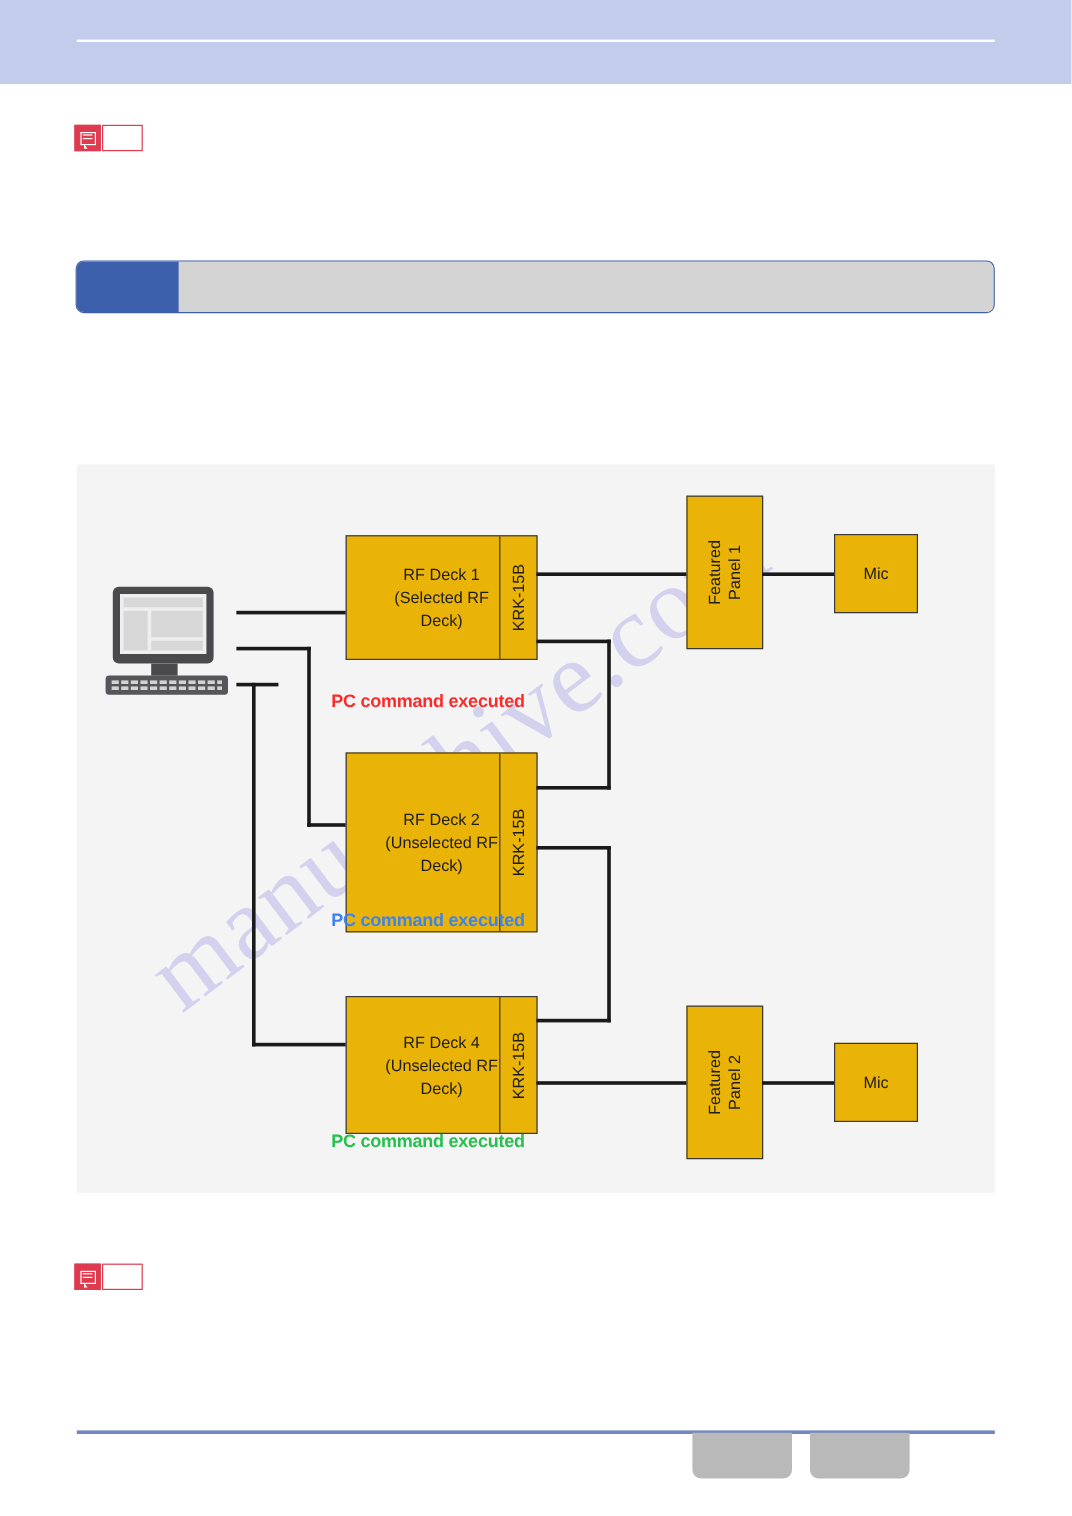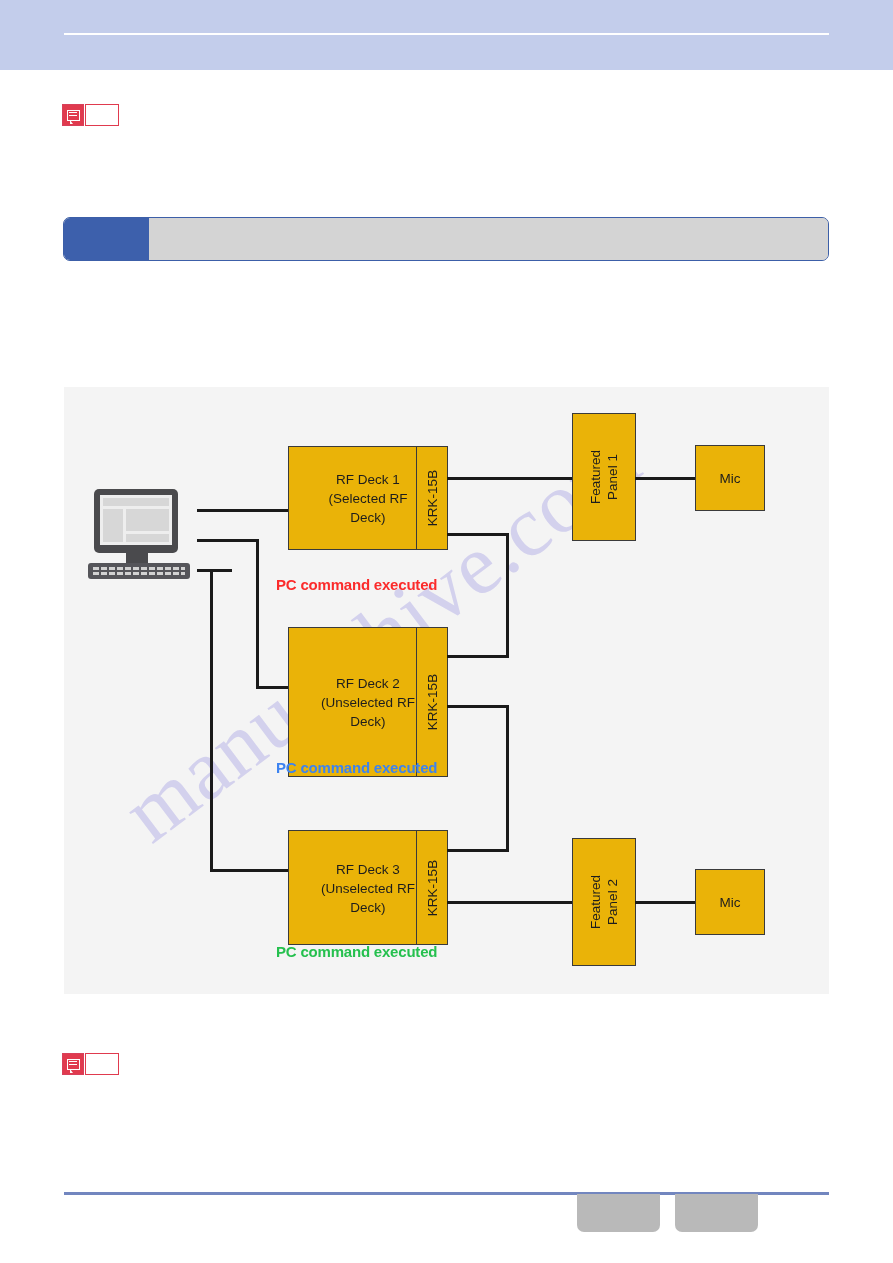--- a/index.html
+++ b/index.html
@@ -294,21 +294,21 @@
       <span>Deck)</span>
     </div>
     <div class="krk-strip" style="right:0;">
       <span class="vlabel">KRK-15B</span>
     </div>
   </div>
   <div class="status-text" style="left:212px; top:372px; color:#3d83f0;">PC command executed</div>
 
   <div class="dbox" id="deck-3" style="left:224px; top:443px; width:160px; height:115px;">
     <div class="dbox-label">
-      <span>RF Deck 3</span><br>
+      <span>RF Deck 4</span><br>
       <span>(Unselected RF</span><br>
       <span>Deck)</span>
     </div>
     <div class="krk-strip" style="right:0;">
       <span class="vlabel">KRK-15B</span>
     </div>
   </div>
   <div class="status-text" style="left:212px; top:556px; color:#25c04e;">PC command executed</div>
 
   <div class="wire" style="left:383px; top:90px; width:127px; height:3px;"></div>

